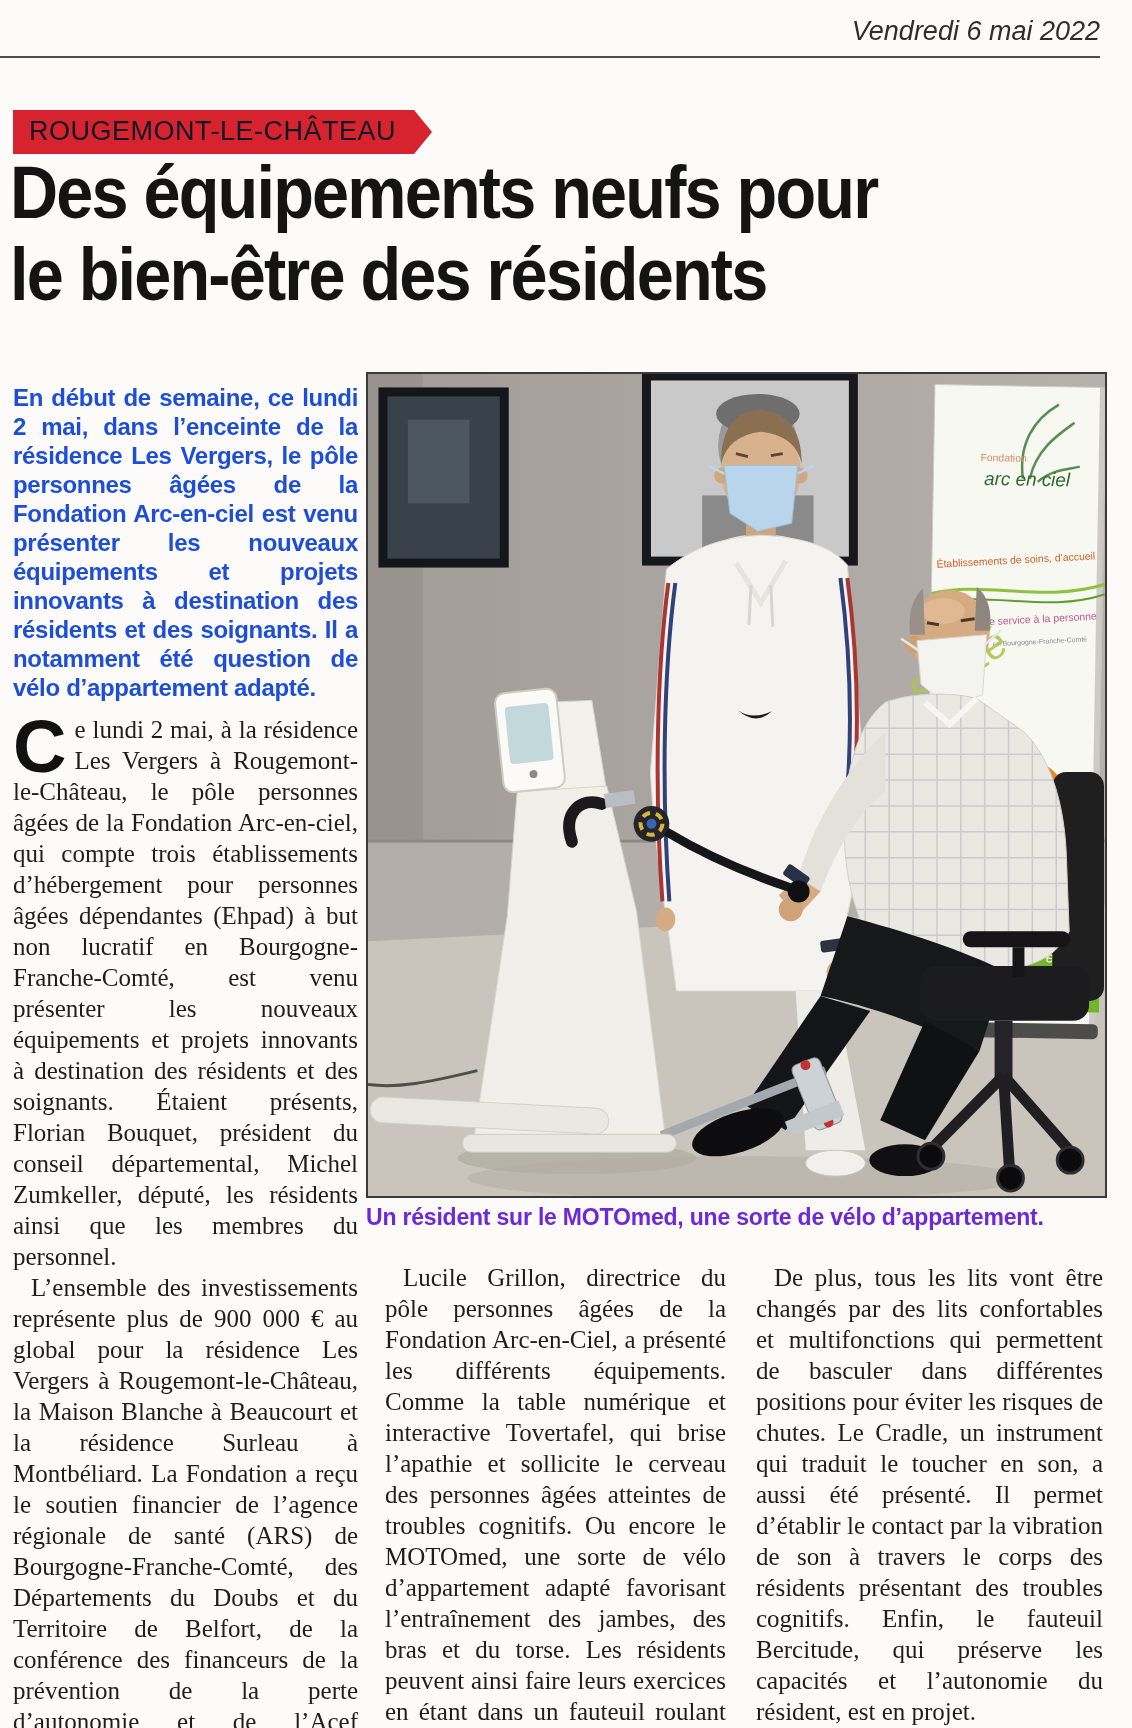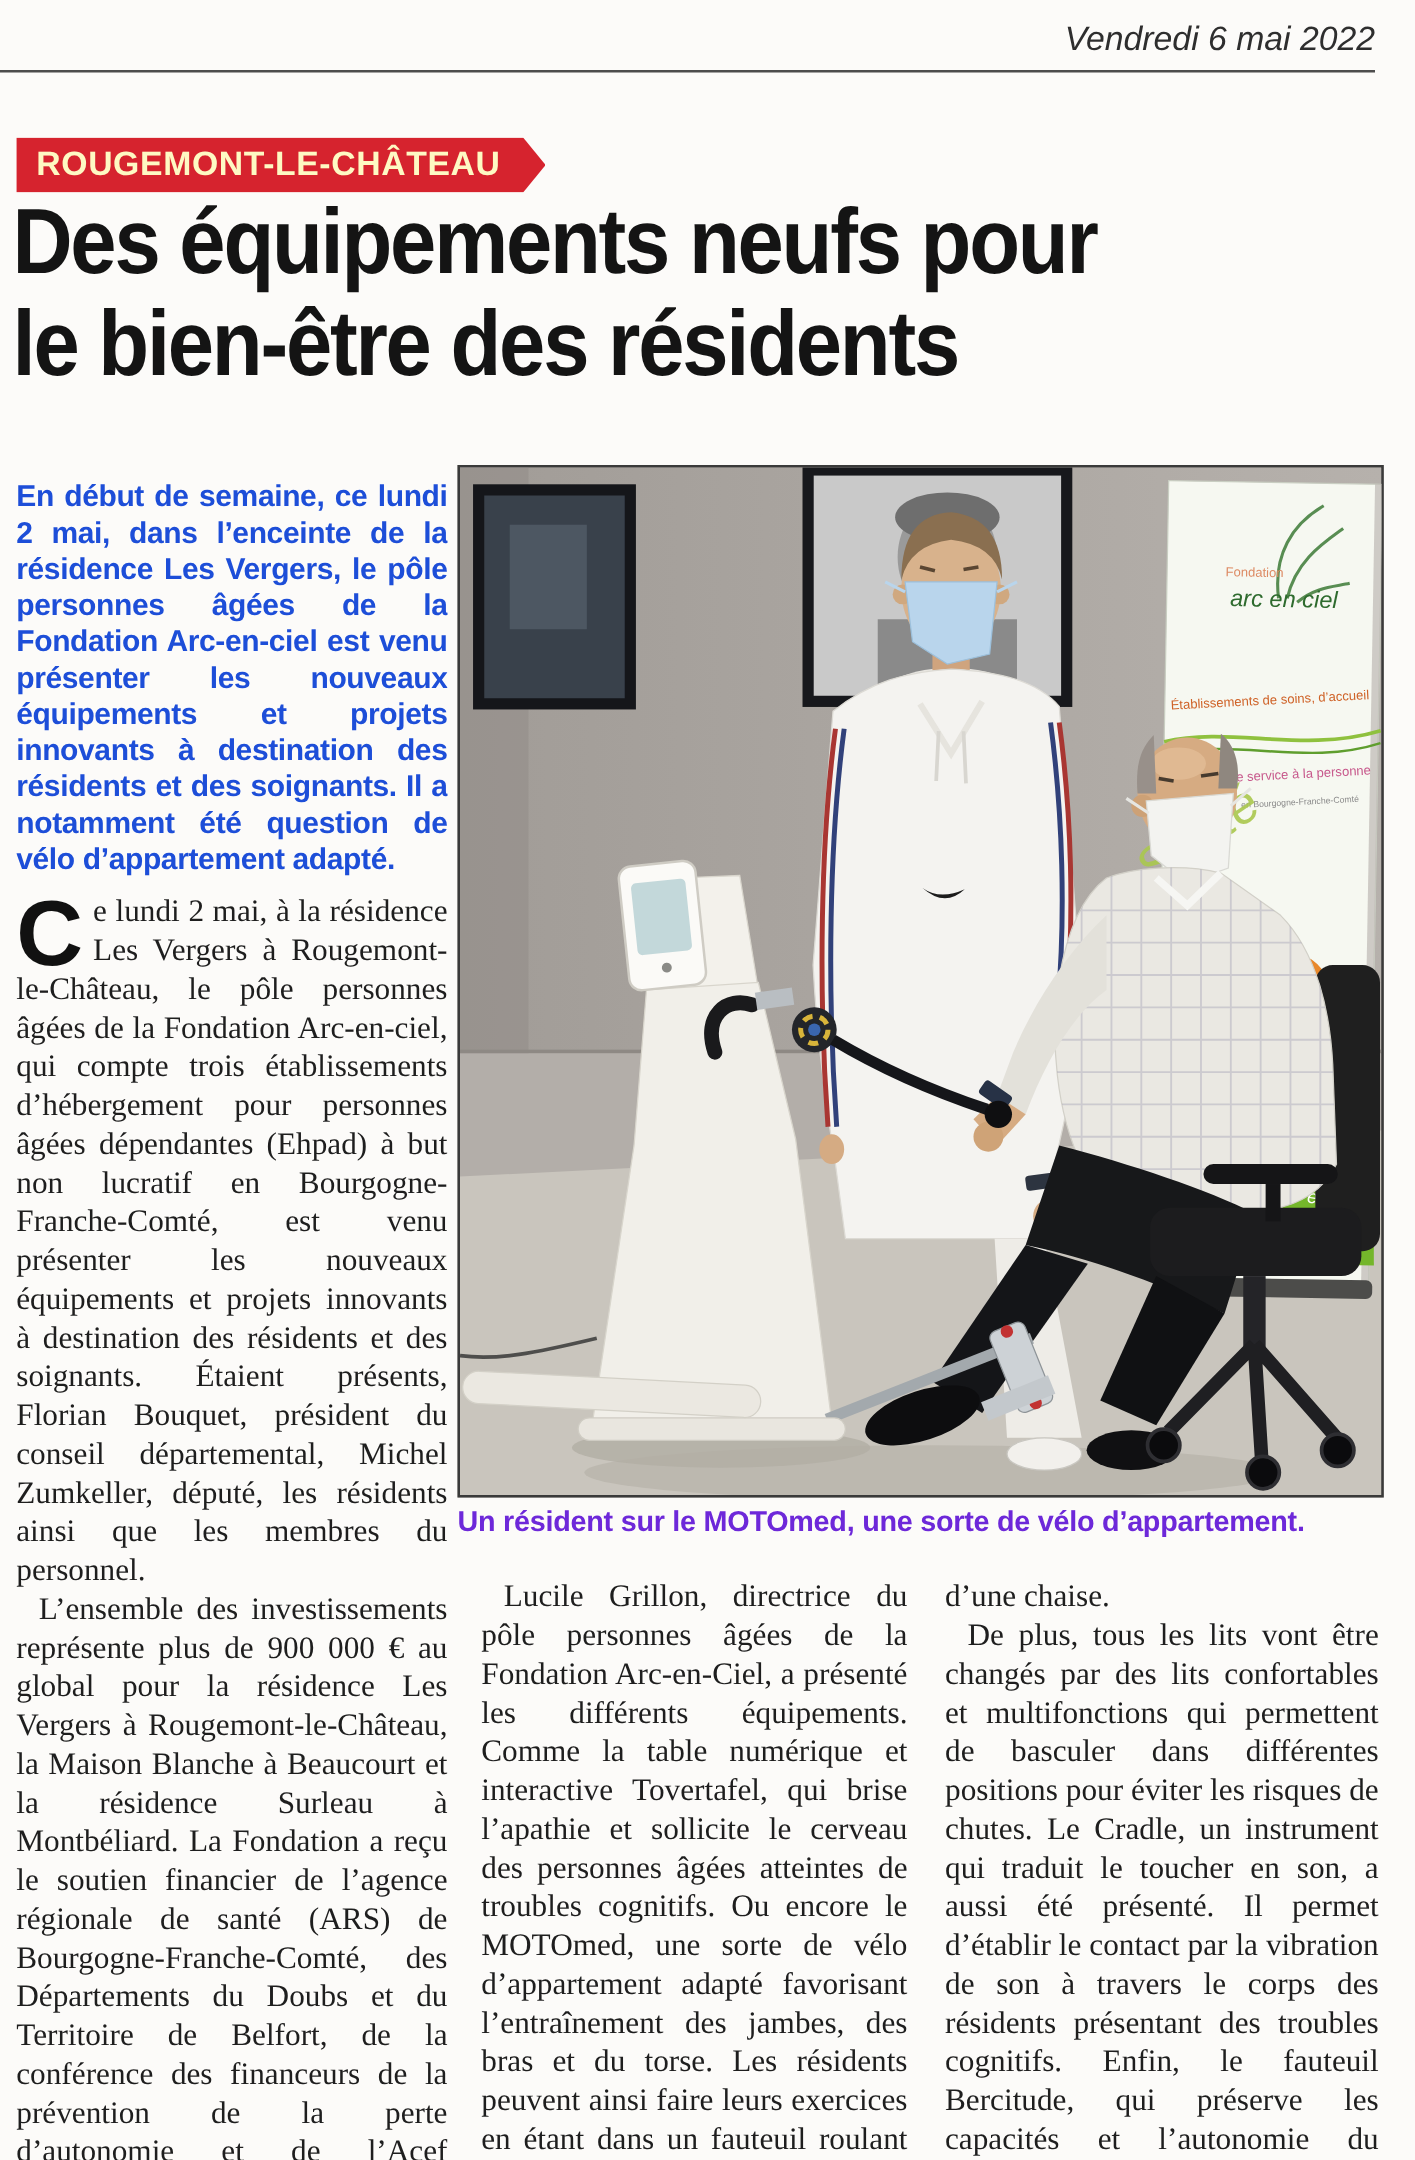--- a/index.html
+++ b/index.html
@@ -4,21 +4,21 @@
 <style>
   html,body{margin:0;padding:0;}
   body{width:1132px;height:1728px;position:relative;overflow:hidden;
        background:#fcfbf9;font-family:"Liberation Sans",sans-serif;color:#1c1c1c;}
   .abs{position:absolute;}
 
   .date-line{top:16px;right:32px;font-style:italic;font-size:27px;color:#2e2e2e;
              font-family:"Liberation Sans",sans-serif;text-align:right;}
   .top-rule{top:56px;left:0;width:1100px;height:2px;background:#4d4d4d;}
 
-  .kicker{top:110px;left:13px;color:#fef9c3;font-weight:700;font-size:27px;letter-spacing:.5px;
+  .kicker{top:110px;left:13px;color:#0f172a;font-weight:400;font-size:27px;letter-spacing:.5px;
           padding:6px 36px 7px 16px;
           clip-path:polygon(0 0,calc(100% - 18px) 0,100% 50%,calc(100% - 18px) 100%,0 100%);}
 
   .headline{top:152px;left:10px;width:1118px;color:#141414;font-weight:700;
             font-size:74px;line-height:82px;letter-spacing:-2px;}
   .headline .hl{transform:scaleX(.9);transform-origin:left top;white-space:nowrap;}
 
   
   .col-left{top:383px;left:13px;width:345px;height:1345px;overflow:hidden;}
   .intro{font-weight:700;font-size:24px;line-height:29px;text-align:justify;
@@ -221,15 +221,14 @@
 </svg>
 </div>
 
 <div class="abs caption">Un résident sur le MOTOmed, une sorte de vélo d’appartement.</div>
 
 <div class="abs col-mid">
   <p class="serif indent">Lucile Grillon, directrice du pôle personnes âgées de la Fondation Arc-en-Ciel, a présenté les différents équipements. Comme la table numérique et interactive Tovertafel, qui brise l’apathie et sollicite le cerveau des personnes âgées atteintes de troubles cognitifs. Ou encore le MOTOmed, une sorte de vélo d’appartement adapté favorisant l’entraînement des jambes, des bras et du torse. Les résidents peuvent ainsi faire leurs exercices en étant dans un fauteuil roulant ou à partir</p>
 </div>
 
 <div class="abs col-right">
-  <p class="serif">d’une chaise.</p>
   <p class="serif indent">De plus, tous les lits vont être changés par des lits confortables et multifonctions qui permettent de basculer dans différentes positions pour éviter les risques de chutes. Le Cradle, un instrument qui traduit le toucher en son, a aussi été présenté. Il permet d’établir le contact par la vibration de son à travers le corps des résidents présentant des troubles cognitifs. Enfin, le fauteuil Bercitude, qui préserve les capacités et l’autonomie du résident, est en projet.</p>
 </div>
 
 </body></html>

